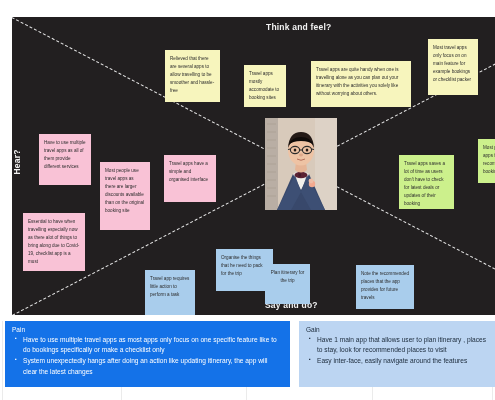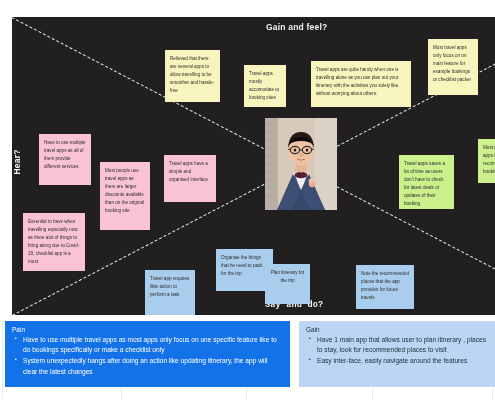--- a/index.html
+++ b/index.html
@@ -48,21 +48,21 @@
   
   .quad-label {
     position: absolute;
     color: #f2f2f2;
     font-size: 8.5px;
     font-weight: bold;
     letter-spacing: .2px;
     white-space: nowrap;
   }
   #label-think { left: 254px; top: 5px; }
-  #label-say   { left: 253px; top: 283px; font-family: Liberation Mono, monospace; }
+  #label-say   { left: 253px; top: 283px; }
   #label-hear  {
     left: -8px;
     top: 140px;
     transform: rotate(-90deg);
     transform-origin: center center;
   }
 
   
   .note {
     position: absolute;
@@ -180,21 +180,21 @@
   }
 </style>
 </head>
 <body>
 
 <div id="empathy-canvas">
 
   <div class="diag" id="diag-tl-br" style="transform: rotate(27.5deg);"></div>
   <div class="diag" id="diag-bl-tr" style="transform: rotate(-27.5deg);"></div>
 
-  <div class="quad-label" id="label-think">Gain and feel?</div>
+  <div class="quad-label" id="label-think">Think and feel?</div>
   <div class="quad-label" id="label-say">Say and do?</div>
   <div class="quad-label" id="label-hear">Hear?</div>
 
   <div class="note yellow" id="note-y1">Relieved that there are several apps to allow travelling to be smoother and hassle-free</div>
   <div class="note yellow" id="note-y2">Travel apps mostly accomodate to booking sites</div>
   <div class="note yellow" id="note-y3">Travel apps are quite handy when one is travelling alone as you can plan out your itinerary with the activities you solely like without worrying about others.</div>
   <div class="note yellow" id="note-y4">Most travel apps only focus on on main feature for example bookings or checklist packer</div>
 
   <div class="note pink" id="note-p1">Have to use multiple travel apps as all of them provide different services</div>
   <div class="note pink" id="note-p2">Most people use travel apps as there are larger discounts available than on the original booking site</div>

